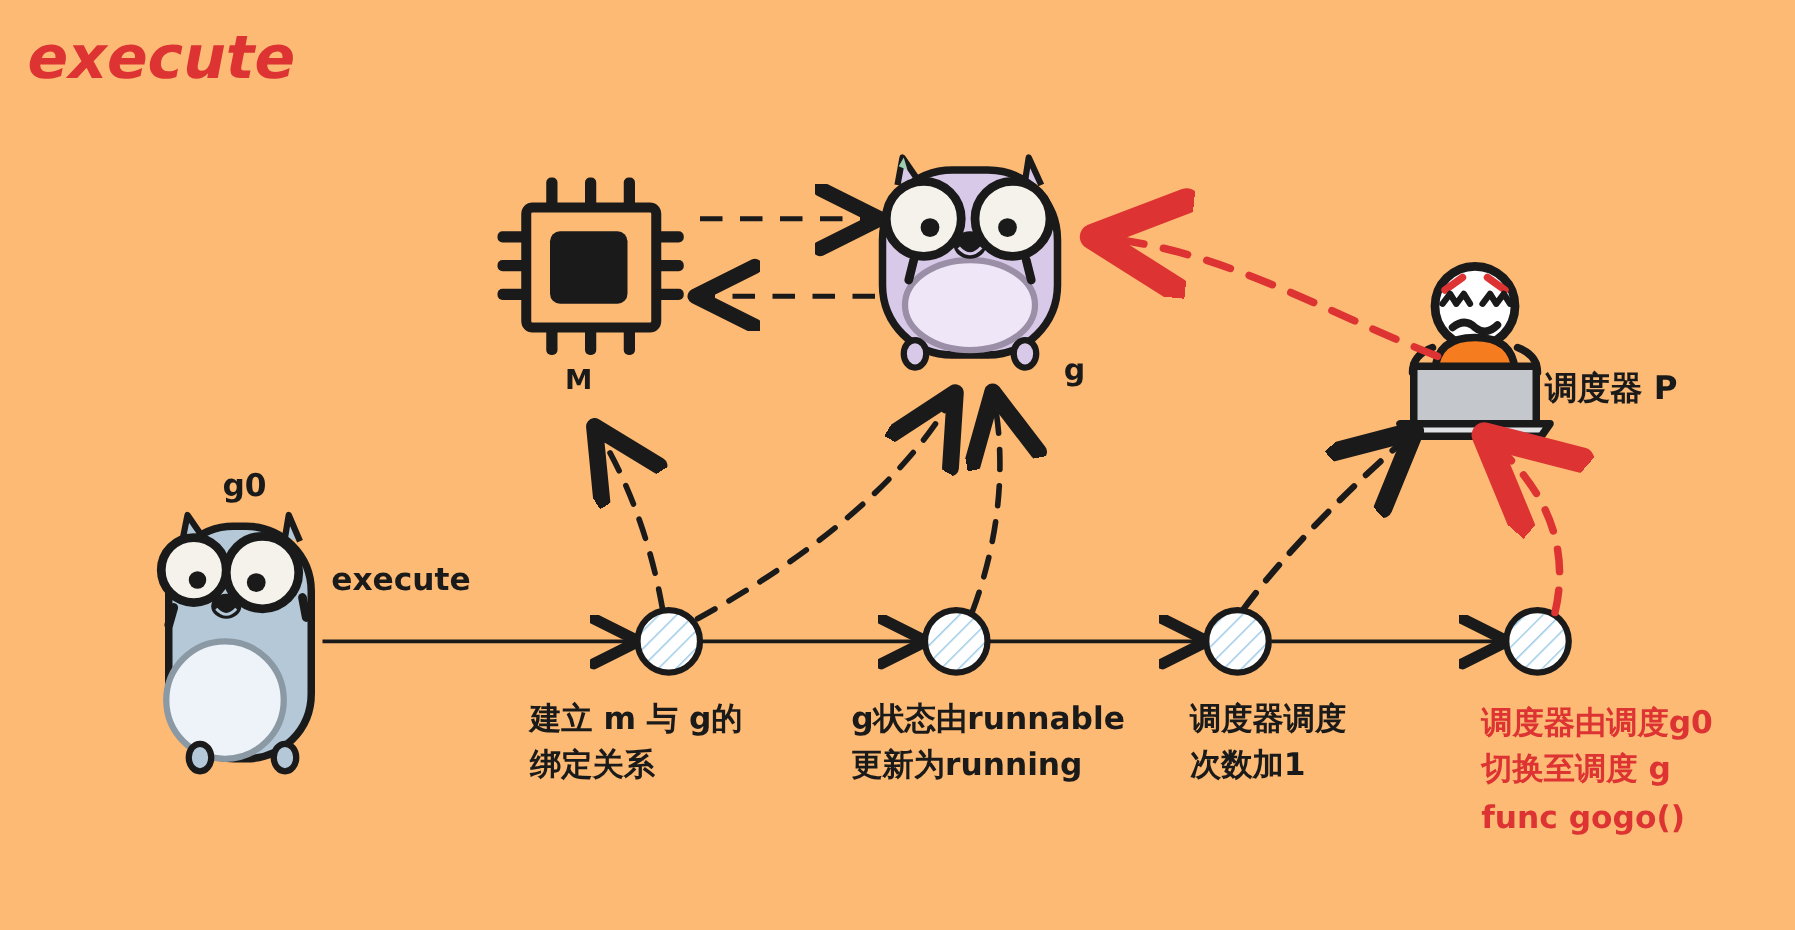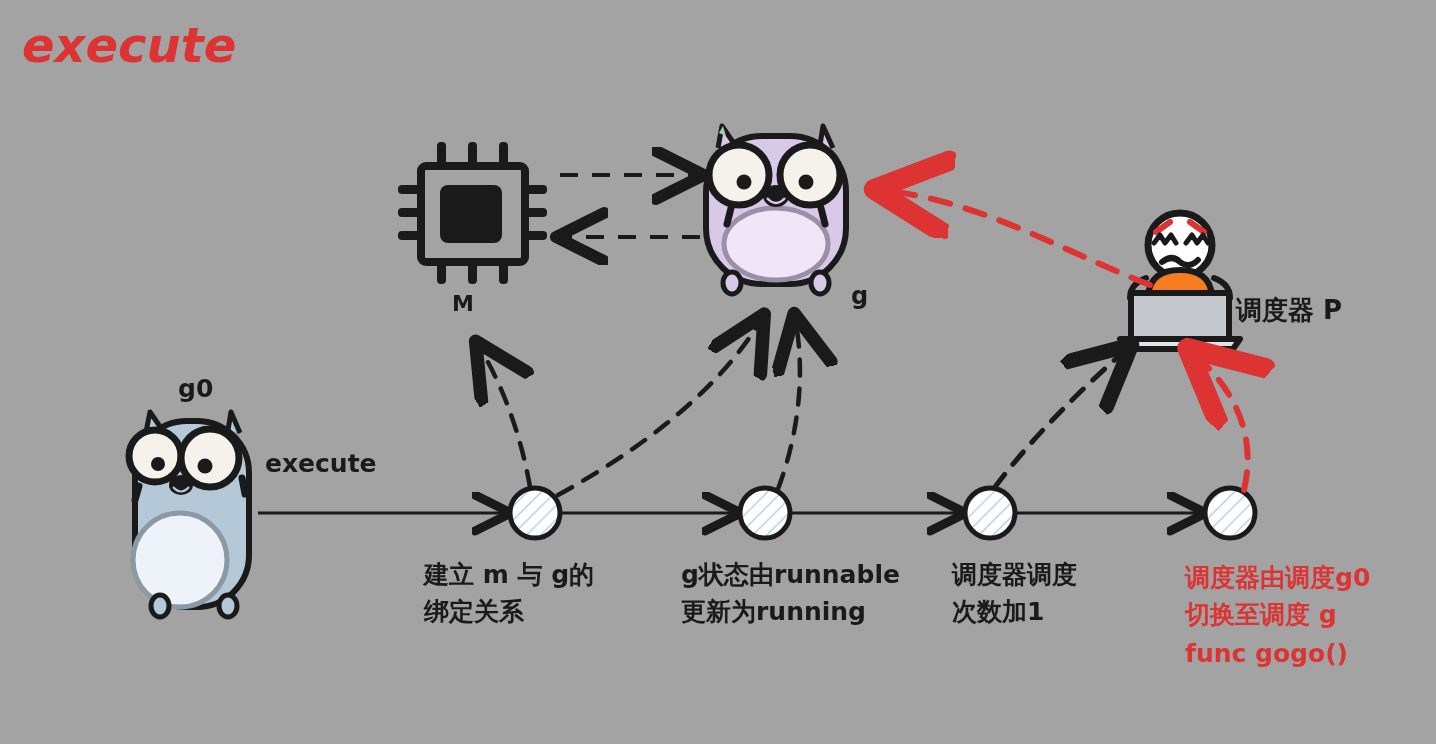--- a/index.html
+++ b/index.html
@@ -7,21 +7,21 @@
     padding: 0;
     background: #ffffff;
   }
   body {
     font-family: "Liberation Sans", sans-serif;
   }
   #canvas {
     position: relative;
     width: 1436px;
     height: 744px;
-    background: #a3a3a3;
+    background: #fdba74;
     overflow: hidden;
   }
   #diagram-svg {
     position: absolute;
     left: 0;
     top: 0;
     width: 1436px;
     height: 744px;
   }
   .hand-text {

